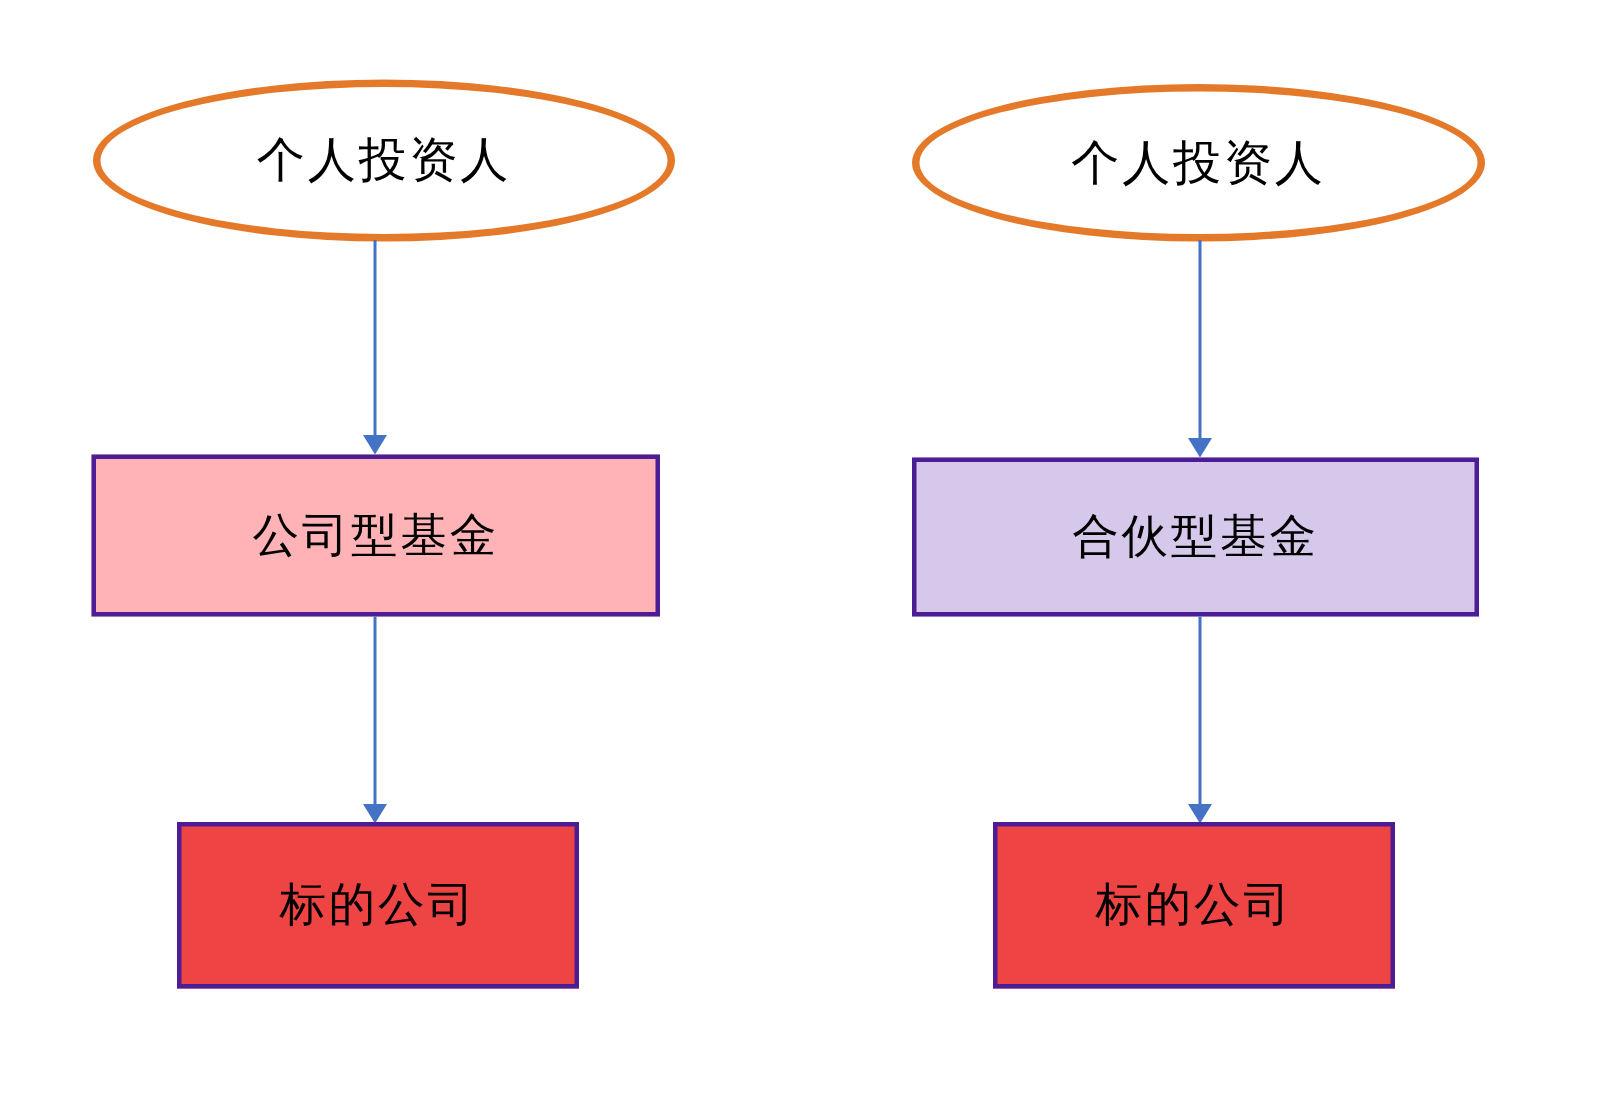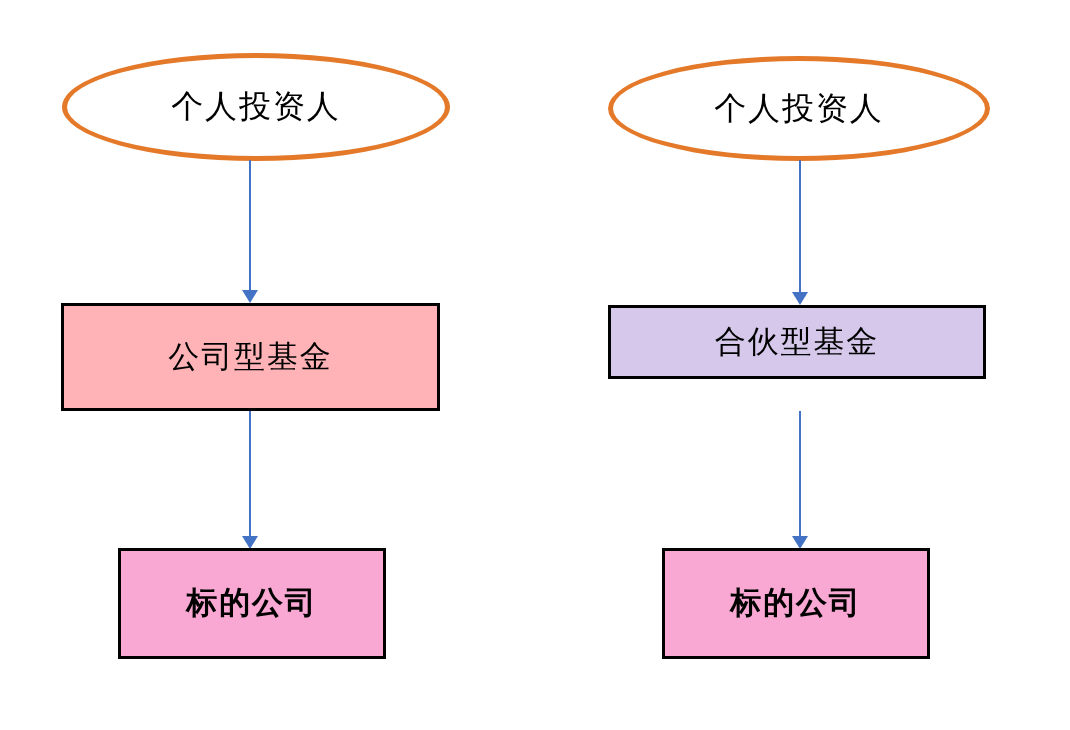--- a/index.html
+++ b/index.html
@@ -40,26 +40,26 @@
   
   .ellipse {
     border-radius: 50%;
     background: #ffffff;
     border: 5px solid #E4792A;
     align-items: center;
   }
 
   
   .rect {
-    border: 3px solid #000000;
+    border: 3px solid #4c1d95;
   }
 
   .fill-pink   { background: #FFB3B6; }
   .fill-purple { background: #D5C8EB; }
-  .fill-blue   { background: #f9a8d4; font-weight: bold; }
+  .fill-blue   { background: #ef4444; }
 
   
   .connector {
     position: absolute;
     pointer-events: none;
   }
   .connector .shaft {
     position: absolute;
     left: 50%;
     top: 0;
@@ -108,21 +108,21 @@
 
   <div class="node ellipse" style="left:608px; top:56px; width:382px; height:105px; font-size:32px;">
     <span class="node-label">个人投资人</span>
   </div>
 
   <div class="connector" style="left:784px; top:160px; width:32px; height:145px;">
     <div class="shaft" style="height:133px;"></div>
     <div class="head"></div>
   </div>
 
-  <div class="node rect fill-purple" style="left:608px; top:305px; width:378px; height:74px; font-size:31px;">
+  <div class="node rect fill-purple" style="left:608px; top:305px; width:378px; height:106px; font-size:31px;">
     <span class="node-label">合伙型基金</span>
   </div>
 
   <div class="connector" style="left:784px; top:411px; width:32px; height:138px;">
     <div class="shaft" style="height:126px;"></div>
     <div class="head"></div>
   </div>
 
   <div class="node rect fill-blue" style="left:662px; top:548px; width:268px; height:111px; font-size:31px;">
     <span class="node-label">标的公司</span>

